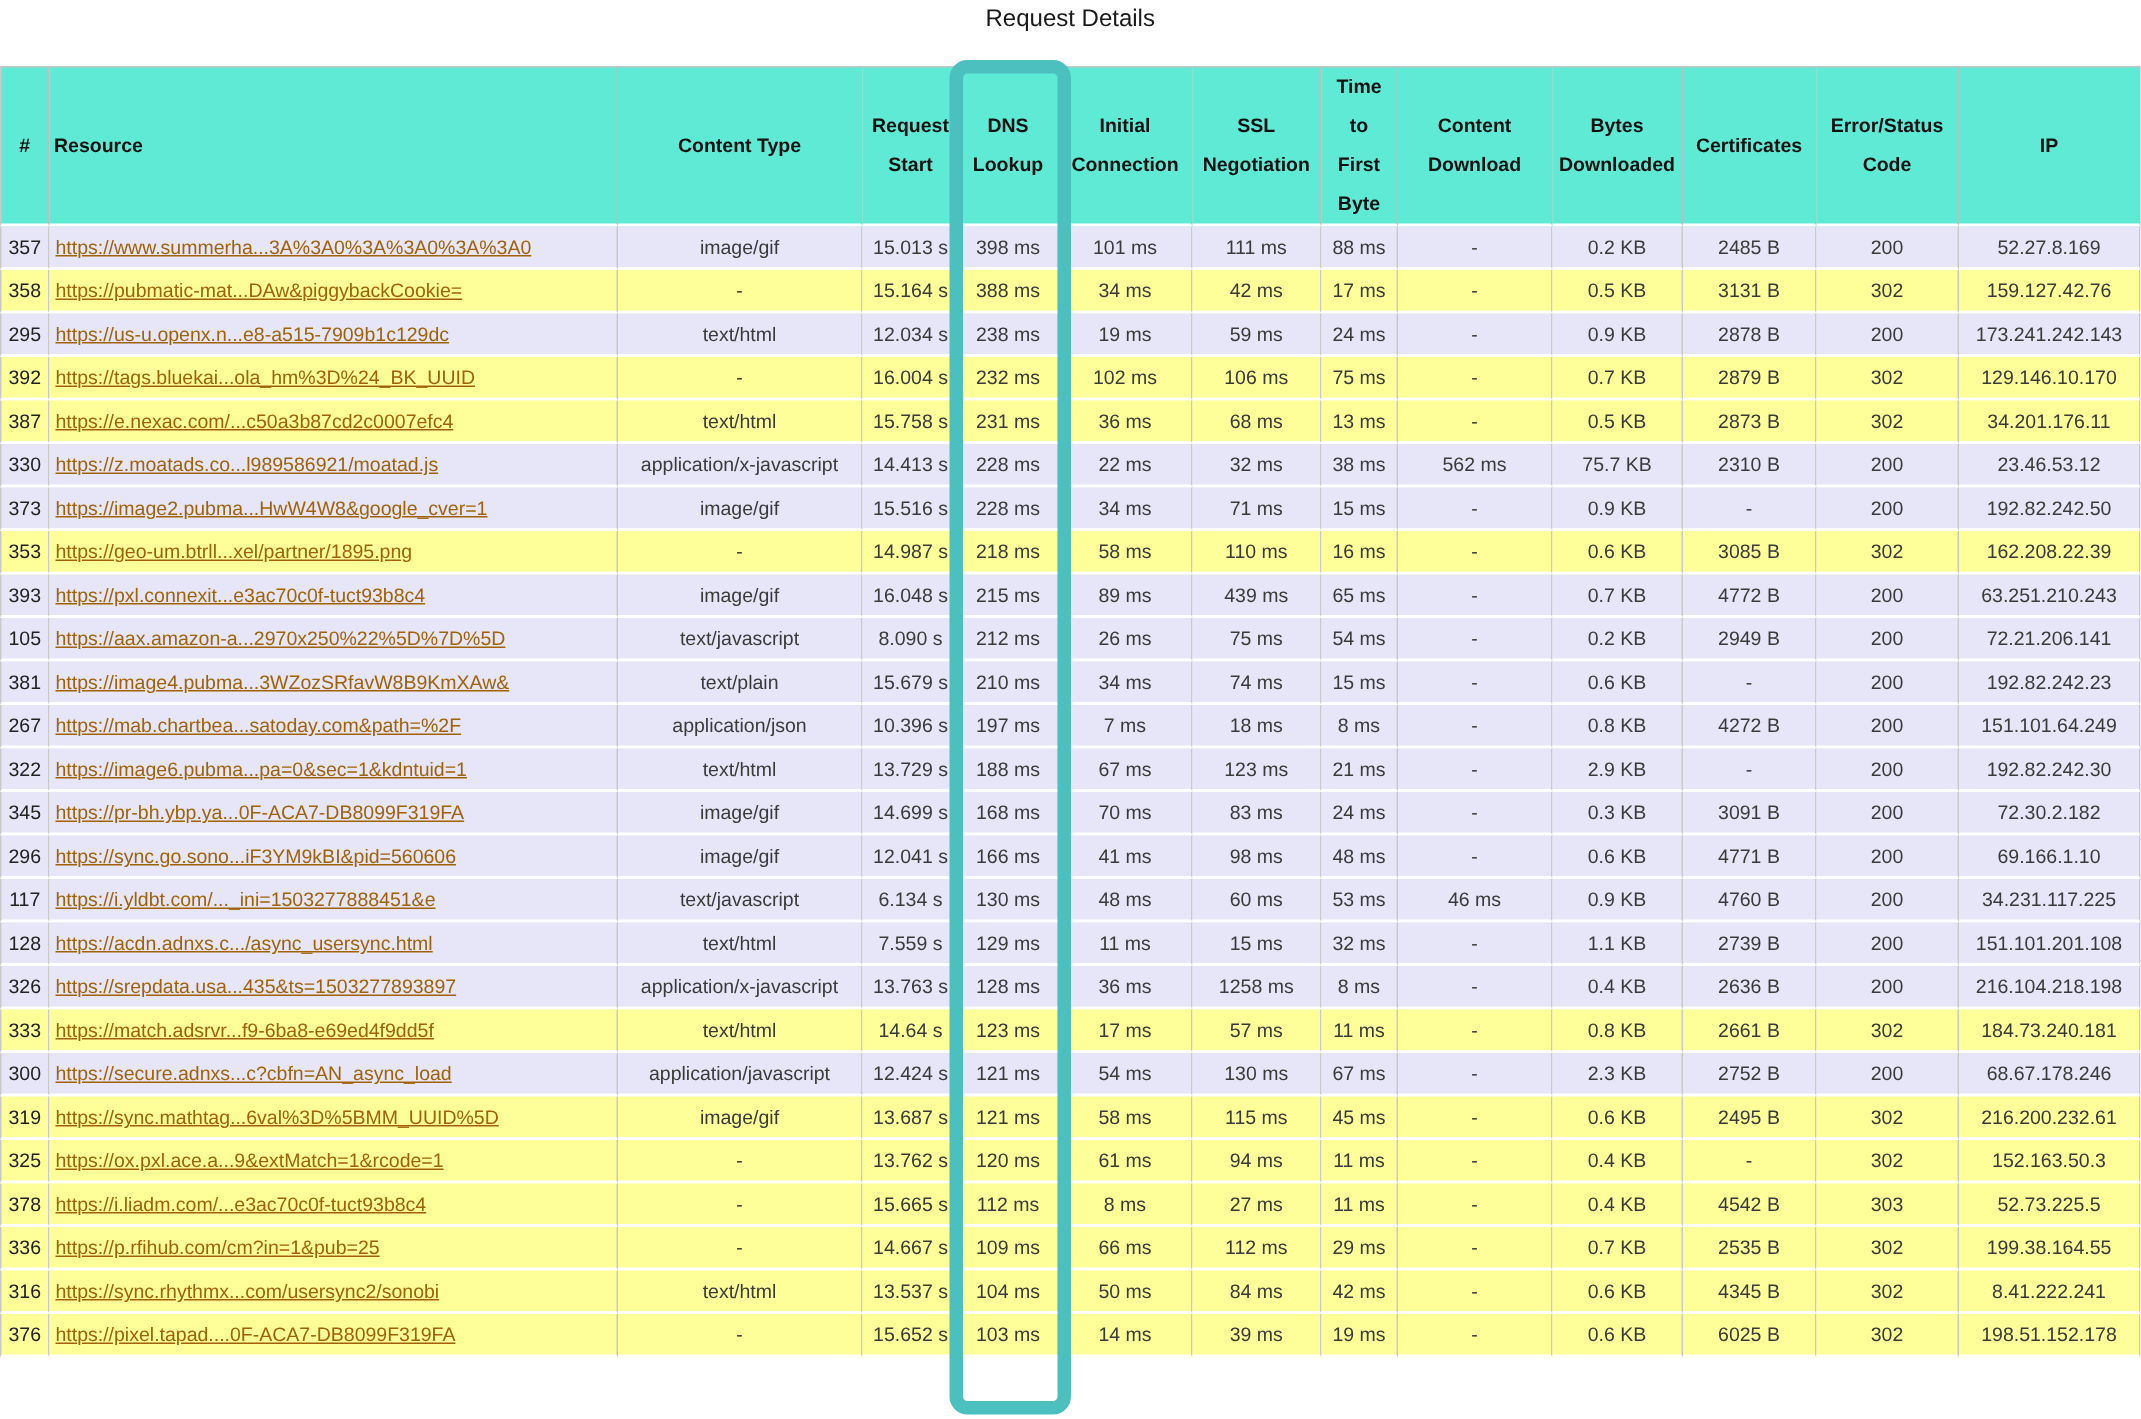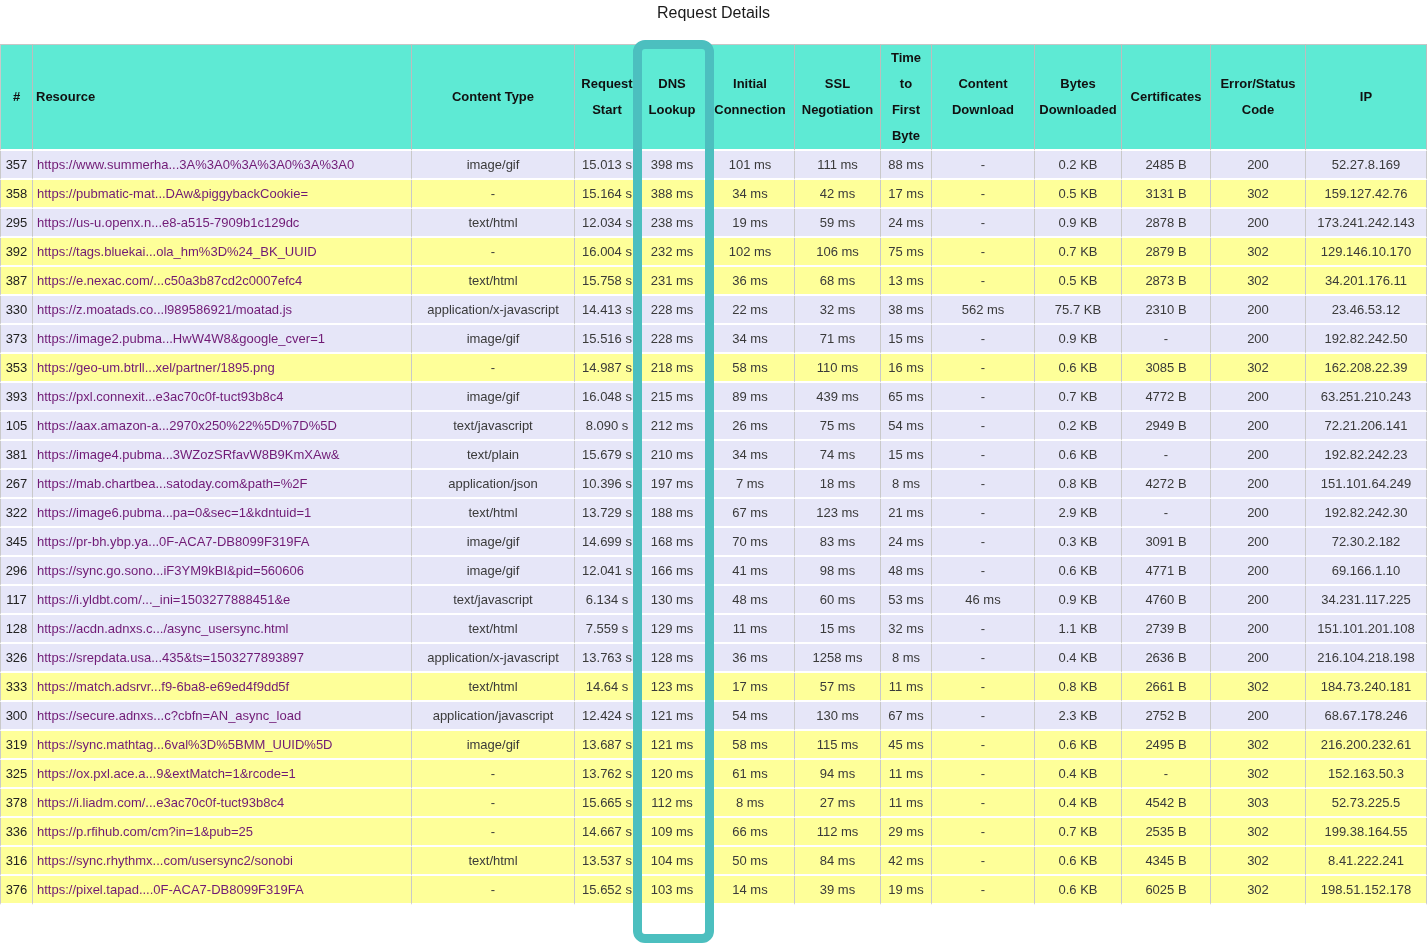--- a/index.html
+++ b/index.html
@@ -56,21 +56,22 @@
   .col-bytes_downloaded { width: 87px; }
   .col-certificates { width: 89px; }
   .col-status { width: 95px; }
   .col-ip { width: 121px; }
 
   td.col-request_start, th.col-request_start { text-align: center; padding-right: 2px; }
   td.col-resource { padding-left: 4px; }
   td.col-num { color: #222; padding: 0 2px; }
 
   .resource-link {
-    color: #701a75;
+    color: #a16207;
+    text-decoration: underline;
     cursor: pointer;
   }
   .highlight-box {
     position: absolute;
     left: 633px; top: 40px;
     width: 81px; height: 903px;
     border: 9px solid #4cbfbf;
     border-radius: 12px;
     pointer-events: none;
     z-index: 5;

